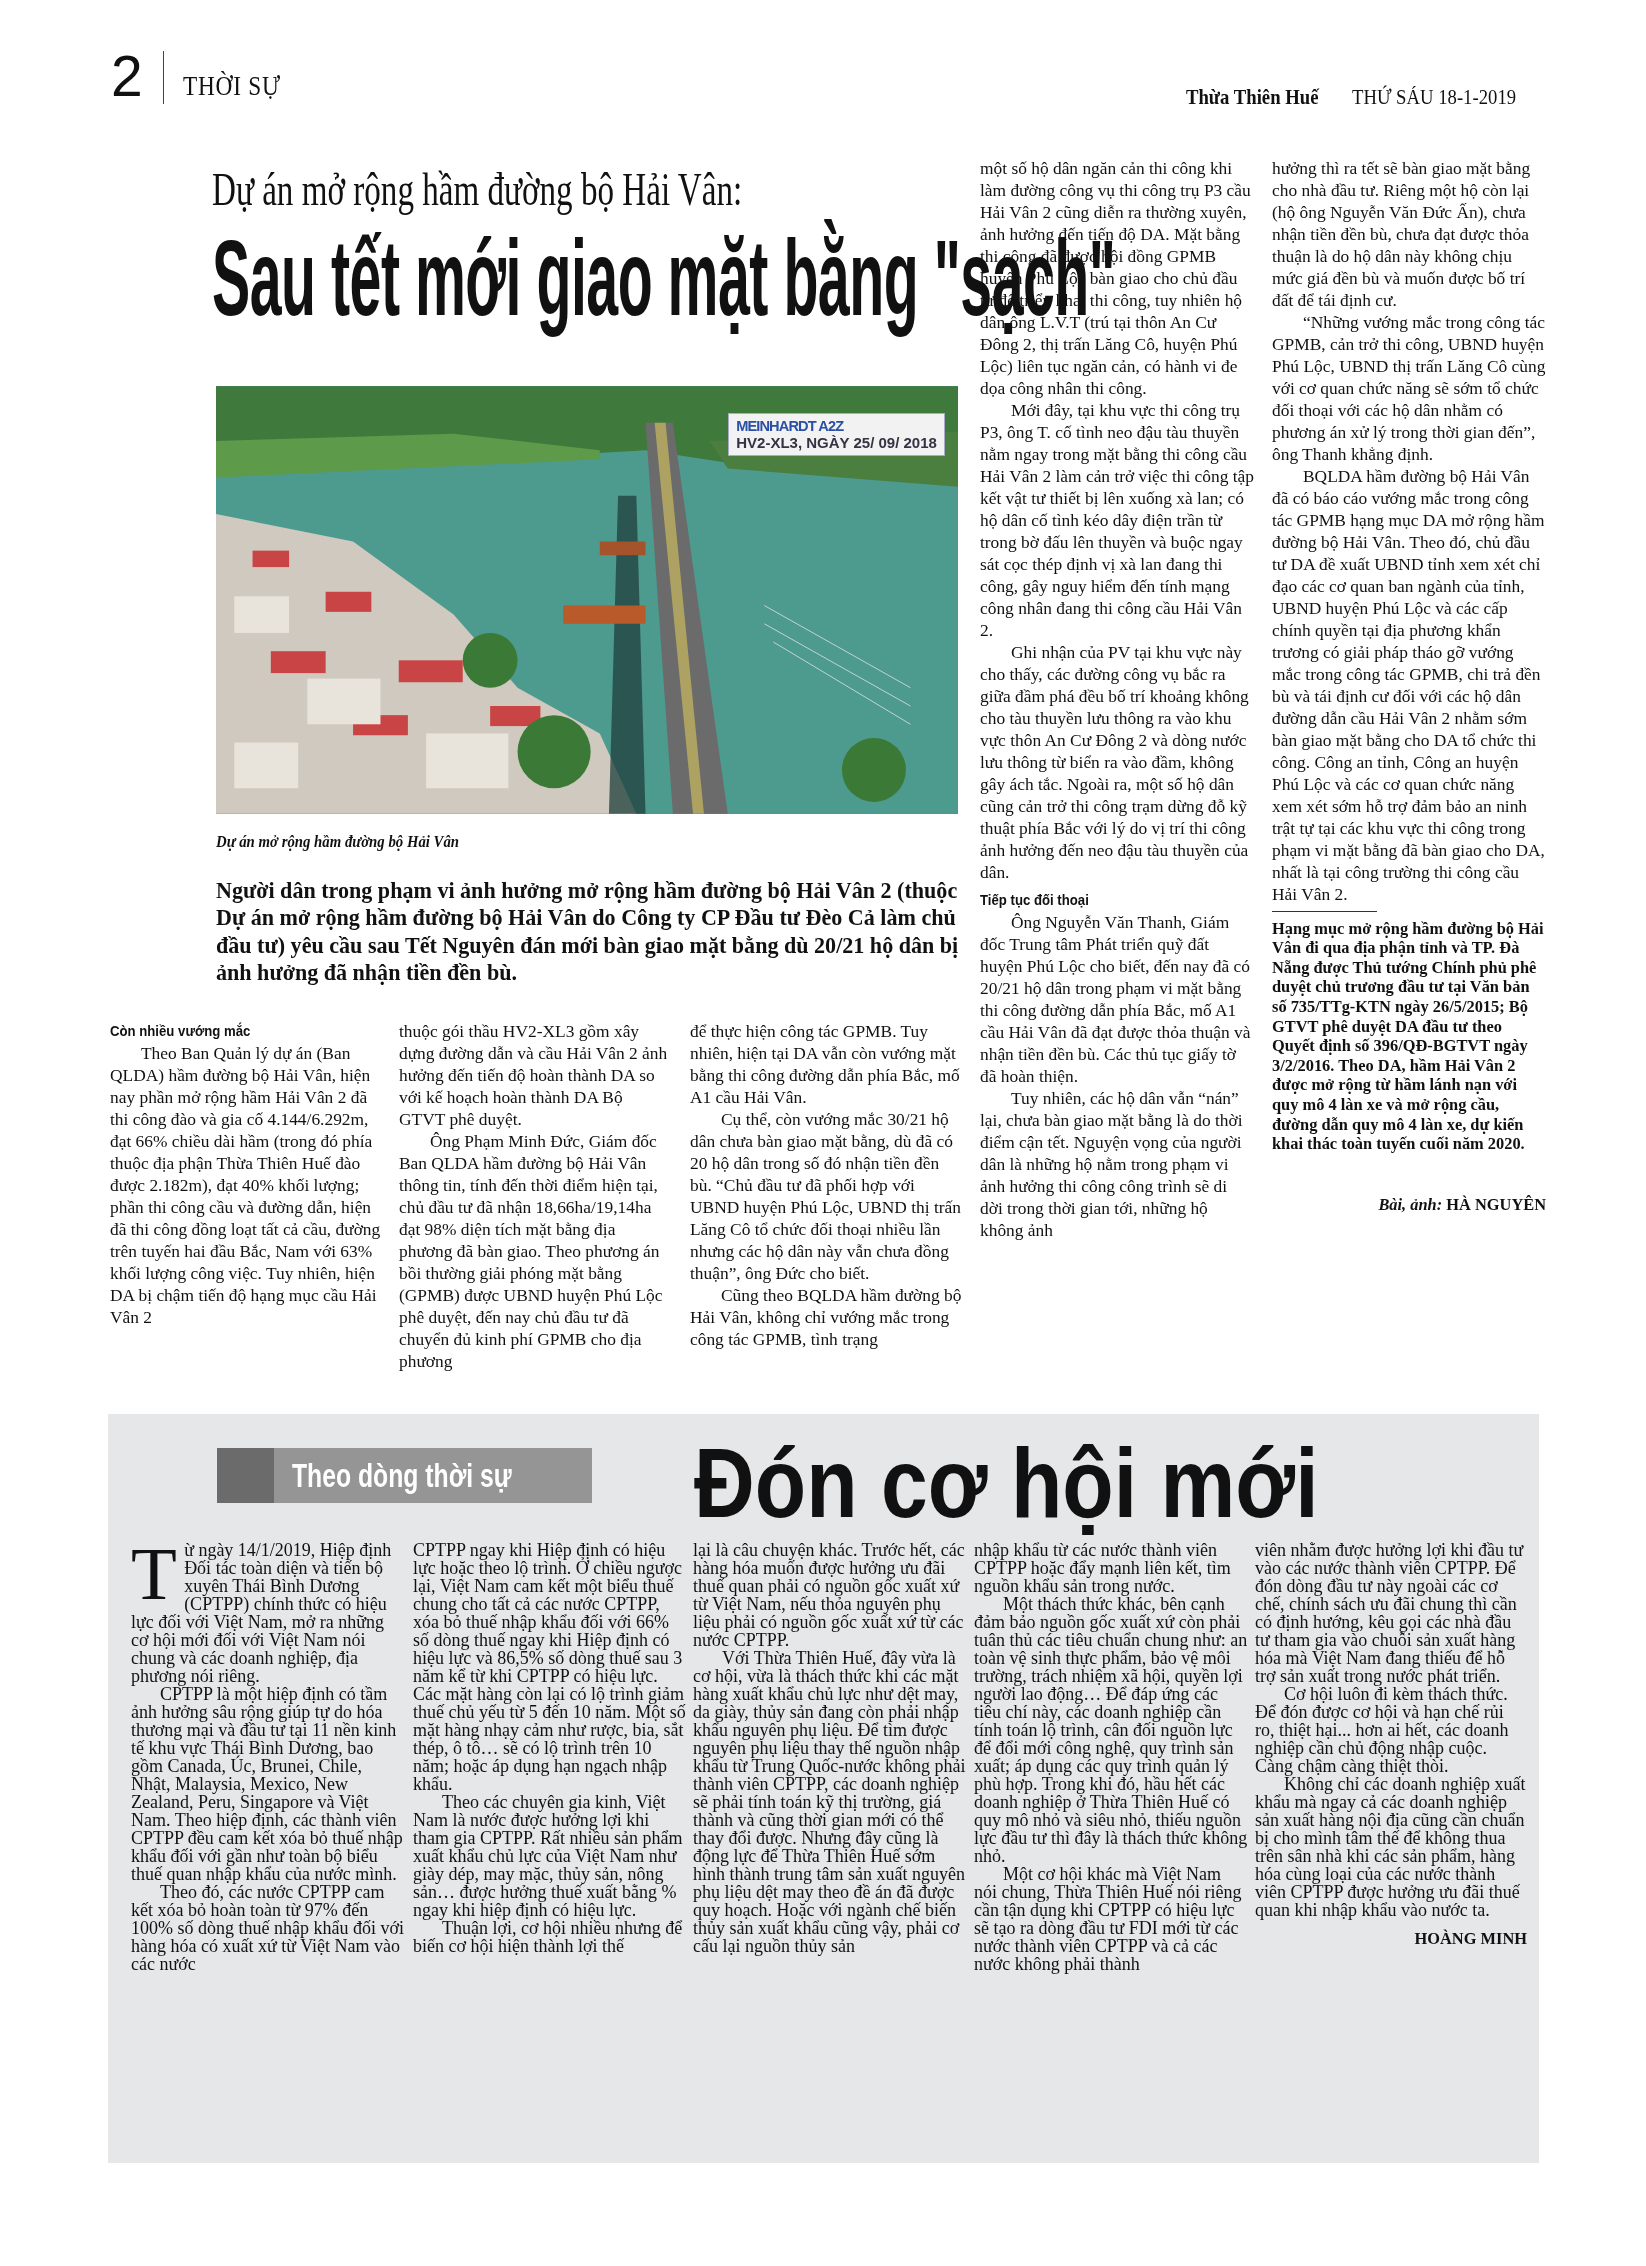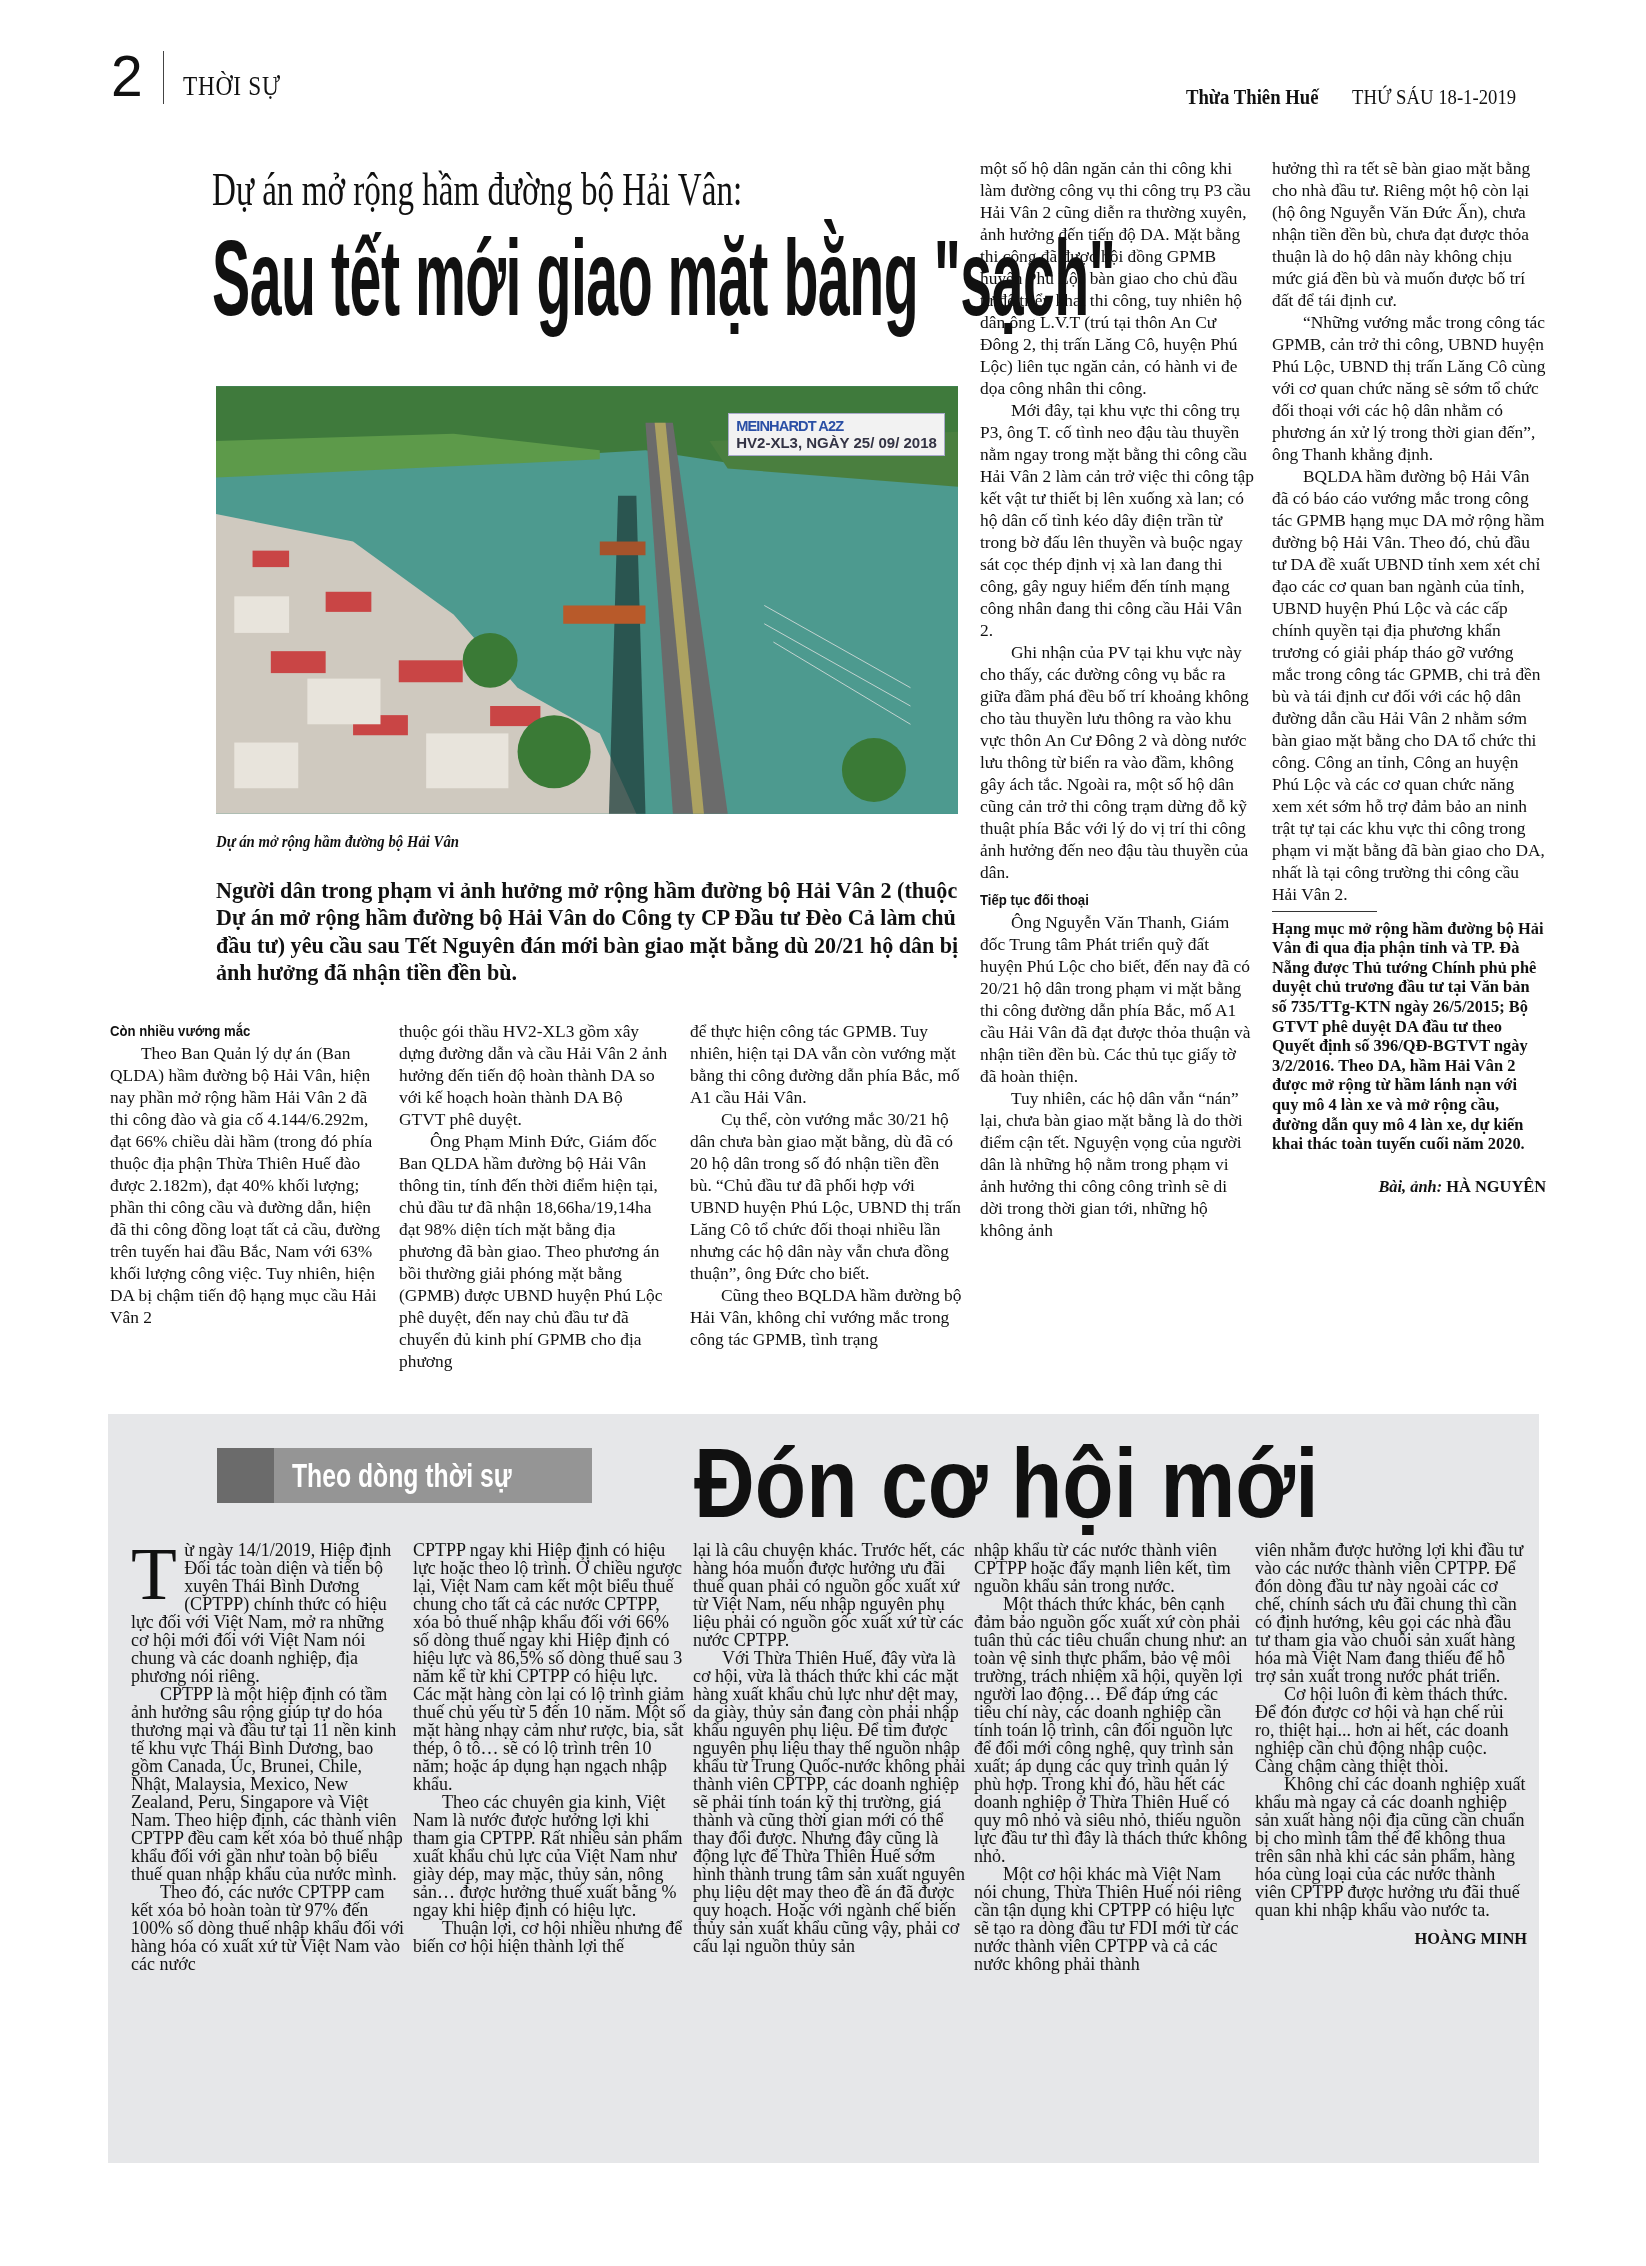--- a/index.html
+++ b/index.html
@@ -27,21 +27,21 @@
   
   .sapo { left:216px; top:877px; width:749px; font-size:24px; font-weight:700; line-height:27.4px; transform:scaleX(0.92); transform-origin:left; width:813px; }
 
   
   .col { font-size:17.4px; line-height:22px; text-align:left; }
   .col p { margin:0; text-indent:31px; }
   .col p.noindent { text-indent:0; }
   .subhead { font-family:"Liberation Sans", sans-serif; font-weight:700; font-size:15.5px; line-height:22px; transform:scaleX(0.85); transform-origin:left; white-space:nowrap; }
   .factbox { font-weight:700; font-size:16.4px; line-height:19.6px; }
   .factbox-rule { height:0.9px; background:#333; width:105px; margin:5.5px 0 7.3px 0; }
-  .byline { text-align:right; font-size:16.4px; margin-top:22px; }
+  .byline { text-align:right; font-size:16.4px; margin-top:40px; }
   .byline .lbl { font-style:italic; font-weight:700; }
   .byline .nm { font-weight:700; }
 
   
   .lower { left:108px; top:1414px; width:1431px; height:749px; background:#e6e7e9; }
   .tag-box { left:217px; top:1448px; width:375px; height:55px; background:#959595; }
   .tag-box .stripe { position:absolute; left:0; top:0; width:57px; height:55px; background:#6b6b6b; }
   .tag-text { position:absolute; left:75px; top:9.1px; color:#fff; font-family:"Liberation Sans", sans-serif; font-weight:700; font-size:33px; transform:scaleX(0.75); transform-origin:left; white-space:nowrap; }
   .lower-headline { left:694px; top:1433px; font-family:"Liberation Sans", sans-serif; font-weight:700; font-size:99px; line-height:99px; transform:scaleX(0.85); transform-origin:left; white-space:nowrap; }
   .lcol { font-size:18px; line-height:18px; }
@@ -158,21 +158,21 @@
   <p>Theo đó, các nước CPTPP cam kết xóa bỏ hoàn toàn từ 97% đến 100% số dòng thuế nhập khẩu đối với hàng hóa có xuất xứ từ Việt Nam vào các nước</p>
 </div>
 
 <div class="abs lcol" style="left:413px; top:1541px; width:274px;">
   <p class="noindent">CPTPP ngay khi Hiệp định có hiệu lực hoặc theo lộ trình. Ở chiều ngược lại, Việt Nam cam kết một biểu thuế chung cho tất cả các nước CPTPP, xóa bỏ thuế nhập khẩu đối với 66% số dòng thuế ngay khi Hiệp định có hiệu lực và 86,5% số dòng thuế sau 3 năm kể từ khi CPTPP có hiệu lực. Các mặt hàng còn lại có lộ trình giảm thuế chủ yếu từ 5 đến 10 năm. Một số mặt hàng nhạy cảm như rược, bia, sắt thép, ô tô… sẽ có lộ trình trên 10 năm; hoặc áp dụng hạn ngạch nhập khẩu.</p>
   <p>Theo các chuyên gia kinh, Việt Nam là nước được hưởng lợi khi tham gia CPTPP. Rất nhiều sản phẩm xuất khẩu chủ lực của Việt Nam như giày dép, may mặc, thủy sản, nông sản… được hưởng thuế xuất bằng % ngay khi hiệp định có hiệu lực.</p>
   <p>Thuận lợi, cơ hội nhiều nhưng để biến cơ hội hiện thành lợi thế</p>
 </div>
 
 <div class="abs lcol" style="left:693px; top:1541px; width:274px;">
-  <p class="noindent">lại là câu chuyện khác. Trước hết, các hàng hóa muốn được hưởng ưu đãi thuế quan phải có nguồn gốc xuất xứ từ Việt Nam, nếu nhập nguyên phụ liệu phải có nguồn gốc xuất xứ từ các nước CPTPP.</p>
+  <p class="noindent">lại là câu chuyện khác. Trước hết, các hàng hóa muốn được hưởng ưu đãi thuế quan phải có nguồn gốc xuất xứ từ Việt Nam, nếu thỏa nguyên phụ liệu phải có nguồn gốc xuất xứ từ các nước CPTPP.</p>
   <p>Với Thừa Thiên Huế, đây vừa là cơ hội, vừa là thách thức khi các mặt hàng xuất khẩu chủ lực như dệt may, da giày, thủy sản đang còn phải nhập khẩu nguyên phụ liệu. Để tìm được nguyên phụ liệu thay thế nguồn nhập khẩu từ Trung Quốc-nước không phải thành viên CPTPP, các doanh nghiệp sẽ phải tính toán kỹ thị trường, giá thành và cũng thời gian mới có thể thay đổi được. Nhưng đây cũng là động lực để Thừa Thiên Huế sớm hình thành trung tâm sản xuất nguyên phụ liệu dệt may theo đề án đã được quy hoạch. Hoặc với ngành chế biến thủy sản xuất khẩu cũng vậy, phải cơ cấu lại nguồn thủy sản</p>
 </div>
 
 <div class="abs lcol" style="left:974px; top:1541px; width:274px;">
   <p class="noindent">nhập khẩu từ các nước thành viên CPTPP hoặc đẩy mạnh liên kết, tìm nguồn khẩu sản trong nước.</p>
   <p>Một thách thức khác, bên cạnh đảm bảo nguồn gốc xuất xứ còn phải tuân thủ các tiêu chuẩn chung như: an toàn vệ sinh thực phẩm, bảo vệ môi trường, trách nhiệm xã hội, quyền lợi người lao động… Để đáp ứng các tiêu chí này, các doanh nghiệp cần tính toán lộ trình, cân đối nguồn lực để đổi mới công nghệ, quy trình sản xuất; áp dụng các quy trình quản lý phù hợp. Trong khi đó, hầu hết các doanh nghiệp ở Thừa Thiên Huế có quy mô nhỏ và siêu nhỏ, thiếu nguồn lực đầu tư thì đây là thách thức không nhỏ.</p>
   <p>Một cơ hội khác mà Việt Nam nói chung, Thừa Thiên Huế nói riêng cần tận dụng khi CPTPP có hiệu lực sẽ tạo ra dòng đầu tư FDI mới từ các nước thành viên CPTPP và cả các nước không phải thành</p>
 </div>
 
 <div class="abs lcol" style="left:1255px; top:1541px; width:272px;">

